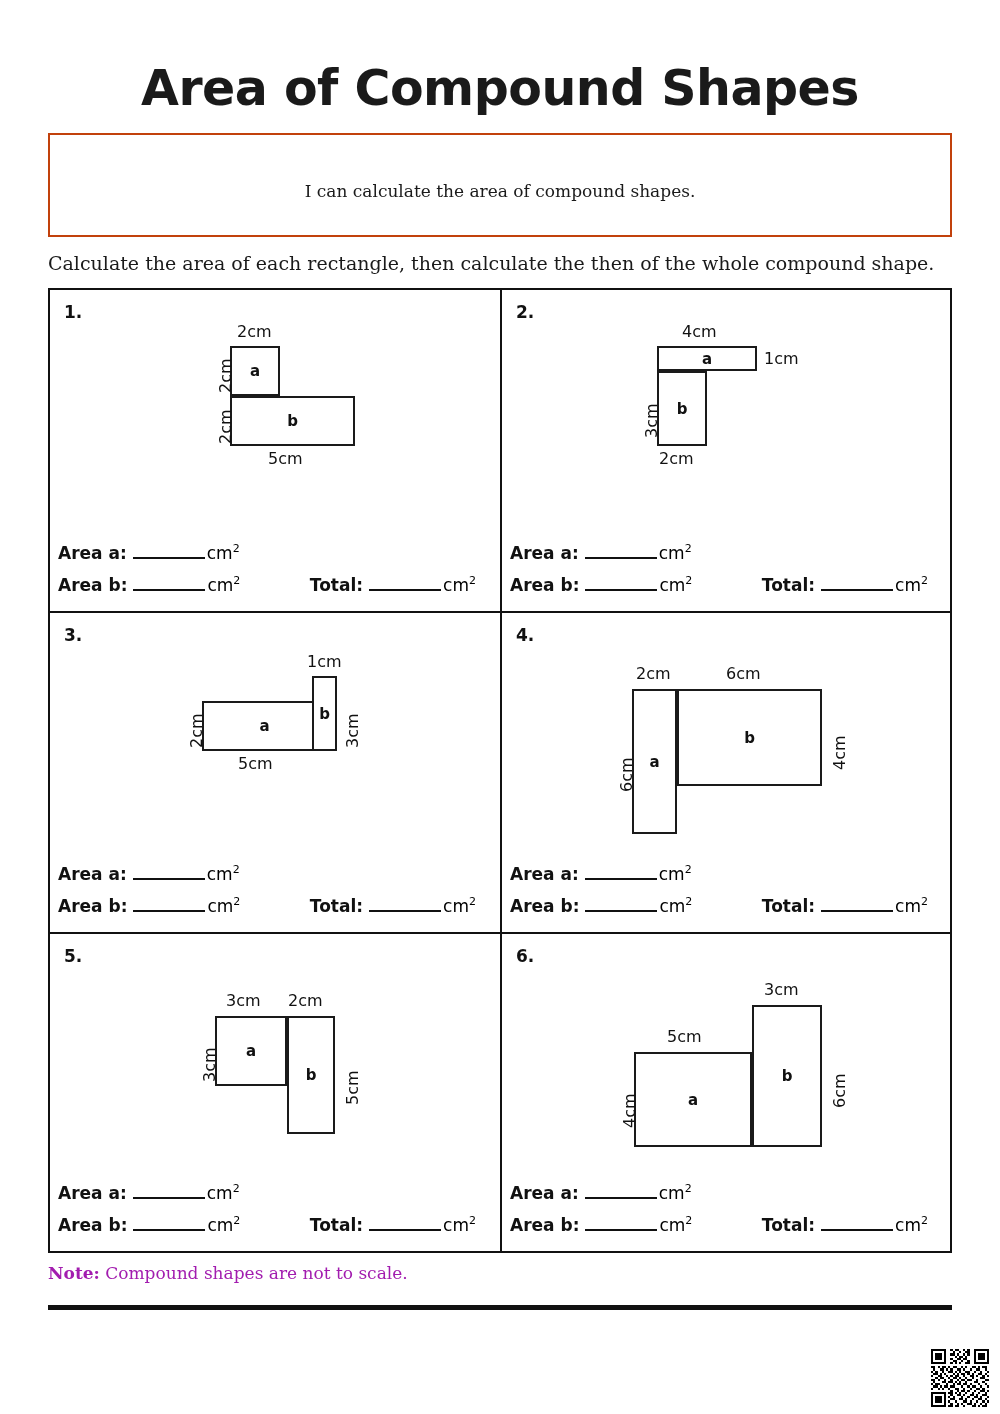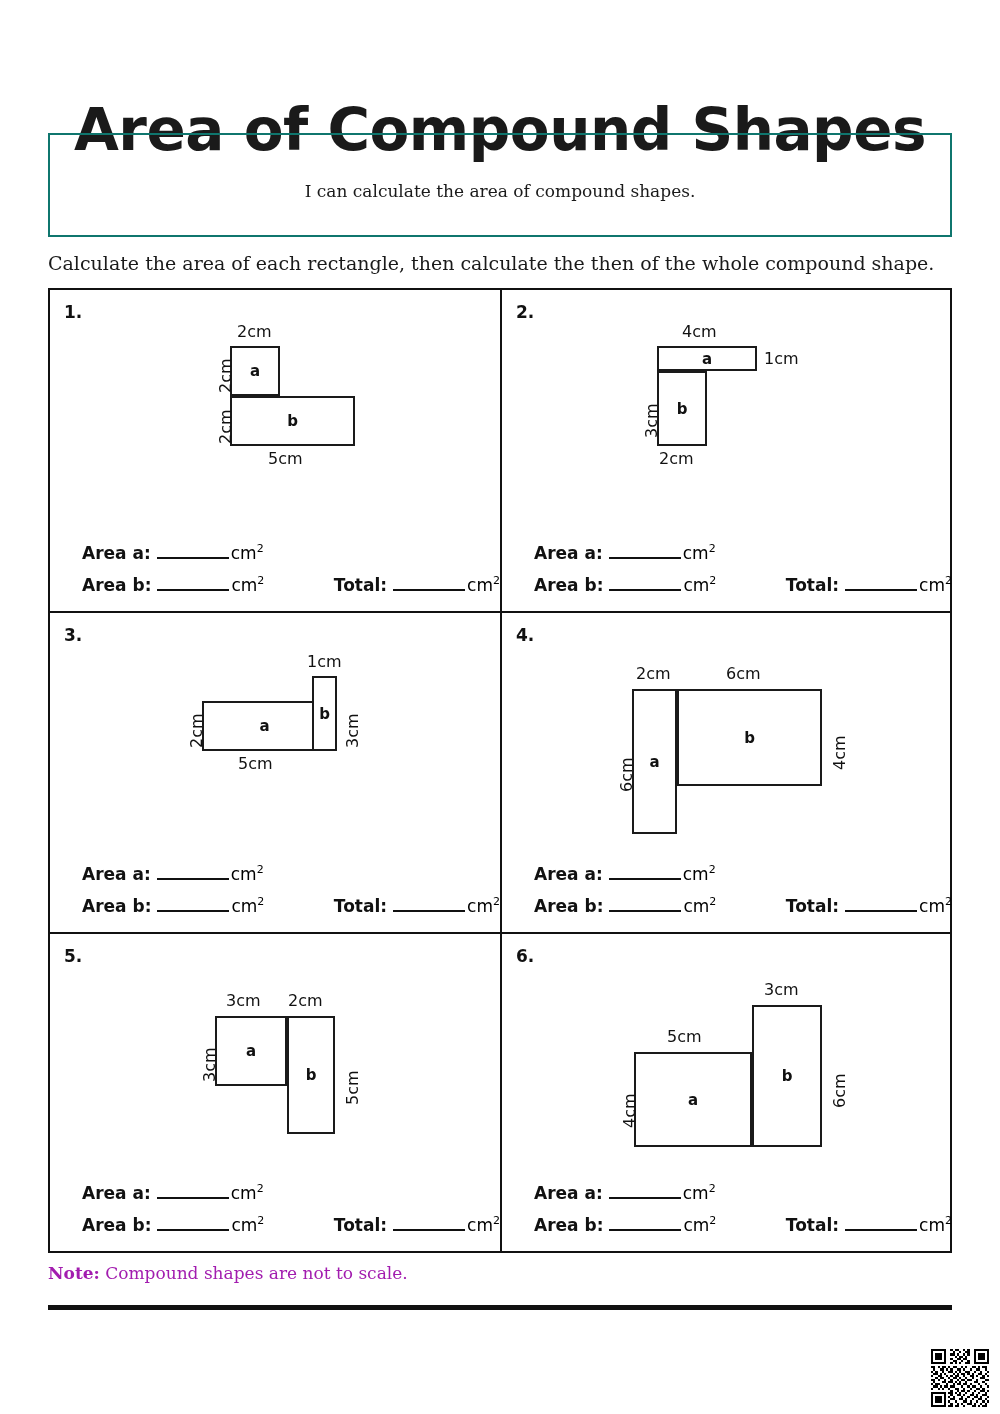--- a/index.html
+++ b/index.html
@@ -6,30 +6,29 @@
   body{
     width:1000px;height:1414px;background:#ffffff;
     font-family:"Liberation Sans",sans-serif;color:#111111;
     position:relative;overflow:hidden;
   }
   .page{position:absolute;left:0;top:0;width:1000px;height:1414px;}
 
   
   .title{
     position:absolute;left:0;top:60px;width:1000px;
-    text-align:center;font-size:58px;font-weight:bold;
+    text-align:center;font-size:49px;font-weight:bold;
     letter-spacing:-0.5px;color:#1a1a1a;
     font-family:"DejaVu Sans",sans-serif;
-    margin-top:36px;
   }
 
   
   .objective-box{
     position:absolute;left:48px;top:133px;width:904px;height:104px;
-    border:2px solid #0f766e;box-sizing:border-box;
+    border:2px solid #c2410c;box-sizing:border-box;
     display:flex;align-items:center;justify-content:center;
   }
   .objective-text{
     font-size:17px;color:#1a1a1a;margin-top:12px;
     font-family:"DejaVu Serif",serif;
   }
 
   
   .instruction{
     position:absolute;left:48px;top:252px;width:904px;
@@ -70,21 +69,21 @@
   }
   .dim{
     position:absolute;font-size:16px;color:#111;white-space:nowrap;
     font-family:"DejaVu Sans",sans-serif;
   }
   .dim.vert{
     transform:rotate(-90deg);transform-origin:left top;
   }
 
   
-  .answers{position:absolute;left:32px;bottom:16px;width:418px;}
+  .answers{position:absolute;left:8px;bottom:16px;width:418px;}
   .ansrow{
     display:flex;align-items:baseline;margin-top:11px;
     font-family:"DejaVu Sans",sans-serif;
   }
   .ansitem{display:flex;align-items:baseline;}
   .anslabel{font-size:17px;font-weight:bold;color:#111;}
   .ansblank{
     display:inline-block;width:72px;border-bottom:2px solid #111;
     margin:0 2px 0 6px;height:15px;
   }

